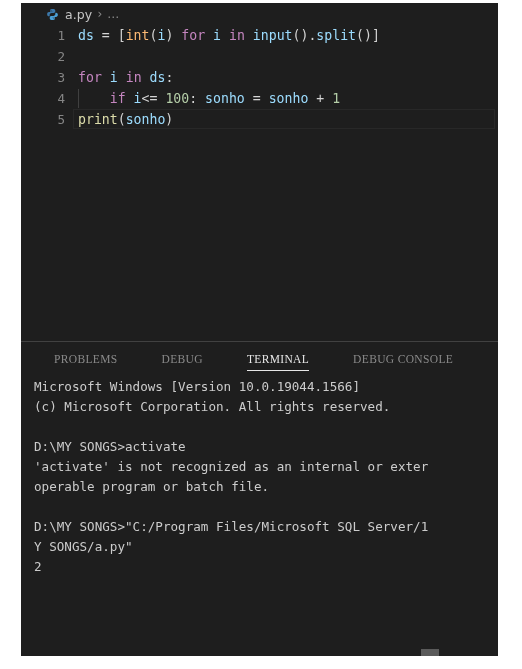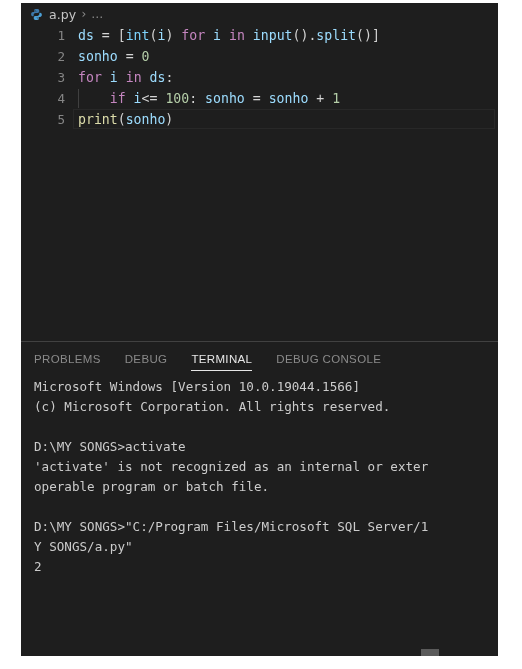--- a/index.html
+++ b/index.html
@@ -28,21 +28,21 @@
   
   #breadcrumb {
     position: absolute;
     left: 0;
     top: 0;
     width: 477px;
     height: 22px;
     background: #1e1e1e;
     display: flex;
     align-items: center;
-    padding-left: 9px;
+    padding-left: 25px;
     box-sizing: border-box;
     font-size: 12px;
     color: #a9a9a9;
     font-family: "DejaVu Sans", sans-serif;
     white-space: nowrap;
   }
   #breadcrumb .py-icon {
     width: 13px;
     height: 13px;
     margin-right: 6px;
@@ -115,21 +115,21 @@
     top: 1px;
     width: 1px;
     height: 19px;
     background: #404040;
   }
 
   
   .t-var     { color: #9cdcfe; }
   .t-op      { color: #d4d4d4; }
   .t-punct   { color: #d4d4d4; }
-  .t-type    { color: #7dd3fc; }
+  .t-type    { color: #fdba74; }
   .t-kw      { color: #c586c0; }
   .t-num     { color: #b5cea8; }
   .t-func    { color: #dcdcaa; }
   .t-plain   { color: #d4d4d4; }
 
   
   #panel-divider {
     position: absolute;
     left: 0;
     top: 338px;
@@ -159,23 +159,24 @@
     box-sizing: border-box;
   }
   .panel-tab {
     position: relative;
     font-size: 11.5px;
     letter-spacing: 0.35px;
     color: #8a8a8a;
     margin-right: 24px;
     height: 35px;
     line-height: 35px;
-    font-family: Liberation Sans, sans-serif;
+    font-family: Liberation Serif, serif;
     cursor: pointer;
     white-space: nowrap;
+    margin-left: 20px;
   }
   .panel-tab.active {
     color: #e7e7e7;
   }
   .panel-tab.active::after {
     content: "";
     position: absolute;
     left: 0;
     right: 0;
     bottom: 6px;
@@ -233,21 +234,21 @@
       <path fill="#3C78AA" d="M7.7 1.1c-1.5 0-2.7.5-2.7 1.9v1.5h3.1v.5H3.6C2.4 5 1.4 5.9 1.4 7.6c0 1.7.9 2.7 2.1 2.7h1v-1.7c0-1.3 1.1-2.4 2.4-2.4h2.6c1 0 1.9-.8 1.9-1.8V3c0-1-.8-1.7-1.9-1.8-.6-.1-1.2-.1-1.8-.1zM6.2 2.2c.3 0 .6.3.6.6s-.3.6-.6.6-.6-.3-.6-.6.3-.6.6-.6z"></path>
       <path fill="#4B9FD5" d="M8.3 14.9c1.5 0 2.7-.5 2.7-1.9v-1.5H7.9V11h4.5c1.2 0 2.2-.9 2.2-2.6 0-1.7-.9-2.7-2.1-2.7h-1v1.7c0 1.3-1.1 2.4-2.4 2.4H6.5c-1 0-1.9.8-1.9 1.8V13c0 1 .8 1.7 1.9 1.8.6.1 1.2.1 1.8.1zm1.5-1.1c-.3 0-.6-.3-.6-.6s.3-.6.6-.6.6.3.6.6-.3.6-.6.6z"></path>
     </svg>
     <span class="crumb-file">a.py</span>
     <span class="crumb-sep">›</span>
     <span class="crumb-dots">…</span>
   </div>
 
   <div id="editor">
       <div class="code-line"><div class="gutter">1</div><div class="code-text"><span class="t-var">ds</span><span class="t-op"> = </span><span class="t-punct">[</span><span class="t-type">int</span><span class="t-punct">(</span><span class="t-var">i</span><span class="t-punct">) </span><span class="t-kw">for</span><span class="t-plain"> </span><span class="t-var">i</span><span class="t-plain"> </span><span class="t-kw">in</span><span class="t-plain"> </span><span class="t-var">input</span><span class="t-punct">().</span><span class="t-var">split</span><span class="t-punct">()]</span></div></div>
-      <div class="code-line"><div class="gutter">2</div><div class="code-text"><span class="t-var">sonho</span><span class="t-op"> = </span><span class="t-num">0</span></div></div>
+      <div class="code-line"><div class="gutter">2</div></div>
       <div class="code-line"><div class="gutter">3</div><div class="code-text"><span class="t-kw">for</span><span class="t-plain"> </span><span class="t-var">i</span><span class="t-plain"> </span><span class="t-kw">in</span><span class="t-plain"> </span><span class="t-var">ds</span><span class="t-punct">:</span></div></div>
       <div class="code-line"><div class="gutter">4</div><div class="indent-guide"></div><div class="code-text"><span class="t-plain">    </span><span class="t-kw">if</span><span class="t-plain"> </span><span class="t-var">i</span><span class="t-op">&lt;= </span><span class="t-num">100</span><span class="t-punct">: </span><span class="t-var">sonho</span><span class="t-op"> = </span><span class="t-var">sonho</span><span class="t-op"> + </span><span class="t-num">1</span></div></div>
       <div class="code-line active"><div class="hl"></div><div class="gutter">5</div><div class="code-text"><span class="t-func">print</span><span class="t-punct">(</span><span class="t-var">sonho</span><span class="t-punct">)</span></div></div>
     </div>
 
   <div id="panel-divider"></div>
 
   <div id="panel">
     <div id="panel-tabs">
         <div class="panel-tab">PROBLEMS</div>

